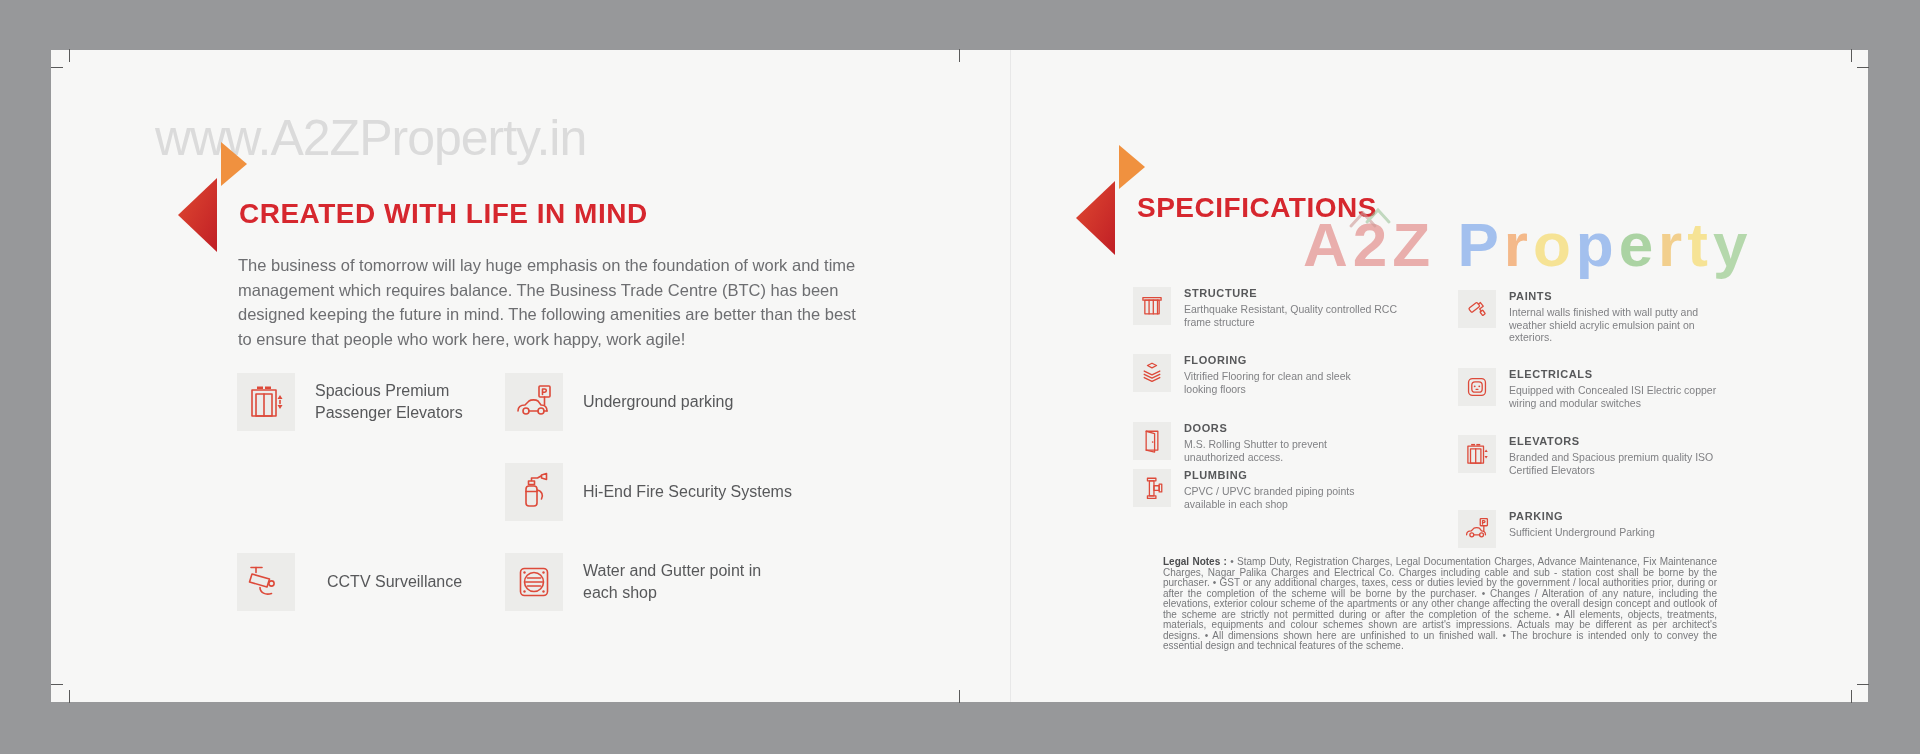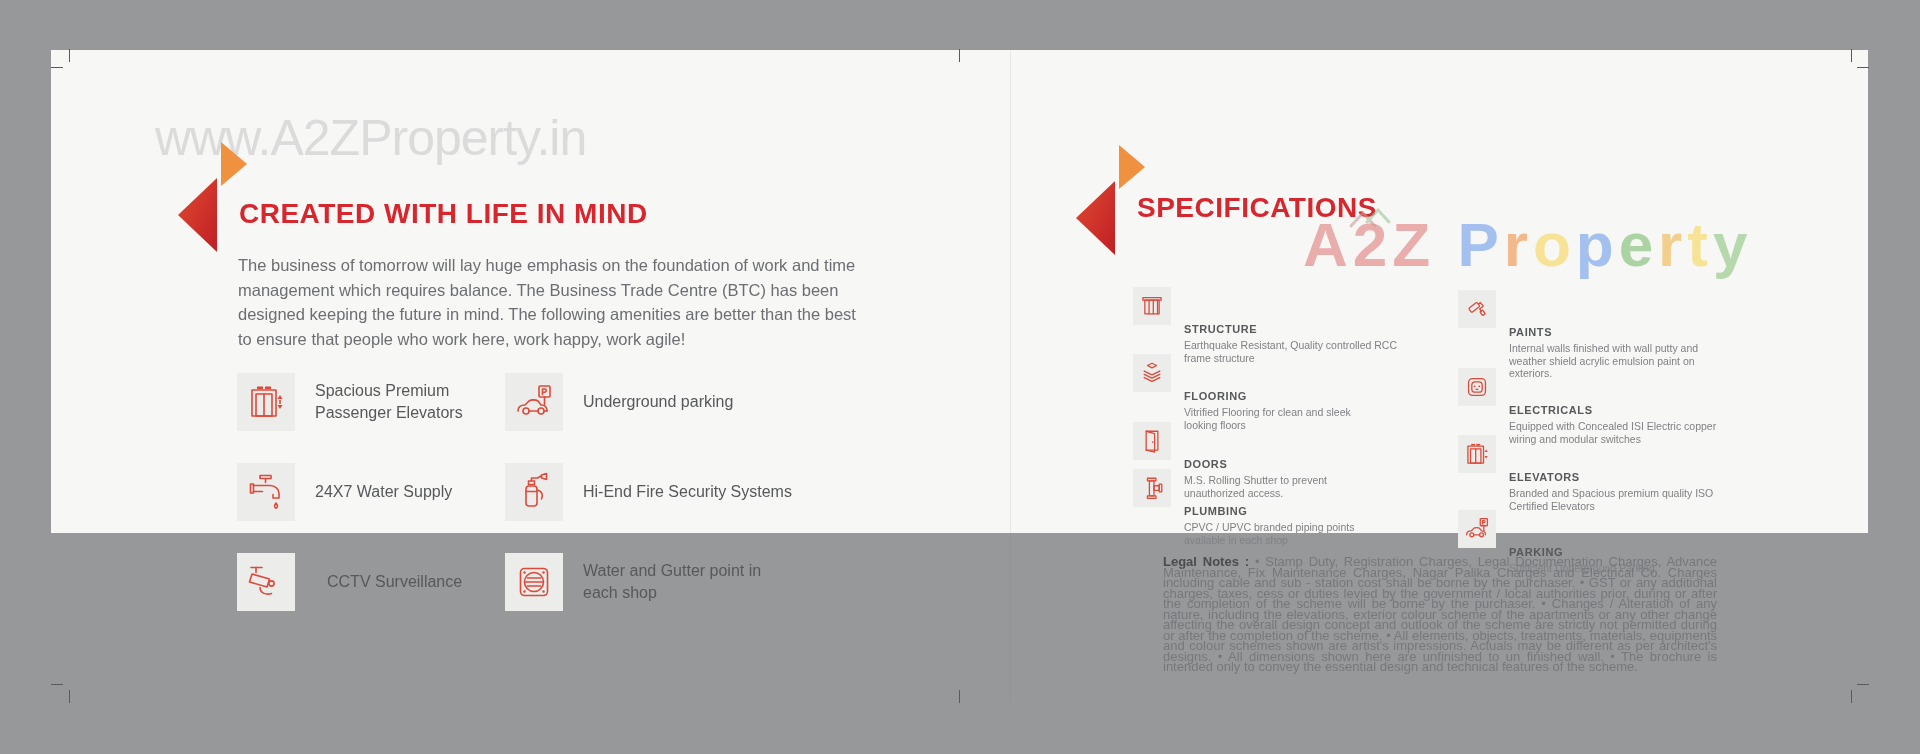--- a/index.html
+++ b/index.html
@@ -4,21 +4,21 @@
 <style>
   * { margin:0; padding:0; box-sizing:border-box; }
   html,body { width:1920px; height:754px; }
   body {
     background:#97989a;
     font-family:"Liberation Sans", sans-serif;
     position:relative;
     overflow:hidden;
   }
   .sheet {
-    position:absolute; left:51px; top:50px; width:1817px; height:483px;
+    position:absolute; left:51px; top:50px; width:1817px; height:652px;
     background:#f7f7f6;
   }
   .fold { position:absolute; left:959px; top:0; width:1px; height:652px; background:rgba(110,110,110,0.10); }
   .crop { position:absolute; background:#5a5a5a; }
   .crop.v { width:1px; height:13px; }
   .crop.h { width:12px; height:1px; }
 
   .wm-left {
     position:absolute; left:104px; top:60px;
     font-size:50px; line-height:56px; color:#dbdbdb; letter-spacing:-1px; font-weight:400;
@@ -51,27 +51,26 @@
   .wm-house { position:absolute; left:44px; top:-12px; opacity:.6; }
 
   .spec { position:absolute; display:flex; align-items:flex-start; gap:13px; }
   .sbox {
     width:38px; height:38px; background:#ececea; flex:0 0 auto;
     display:flex; align-items:center; justify-content:center;
   }
   .spec .shead {
     font-size:11px; line-height:13px; font-weight:bold; color:#57585a; letter-spacing:0.6px;
     margin-bottom:3px;
-    margin-top:36px;
   }
   .spec .sdesc { font-size:10.5px; line-height:12.5px; color:#808184; }
 
   .legal {
     position:absolute; left:1112px; top:507px; width:554px;
-    font-size:13px; line-height:10.5px; color:#77787b; text-align:justify;
+    font-size:10px; line-height:10.5px; color:#77787b; text-align:justify;
   }
   .legal b { color:#4b4c4e; }
 
   svg.ic { stroke:#dd4a3a; fill:none; stroke-width:1.6; stroke-linecap:round; stroke-linejoin:round; }
   svg.ic .f { fill:#dd4a3a; stroke:none; }
   svg.ic.sm { stroke-width:2; }
 </style>
 </head>
 <body>
 
@@ -126,33 +125,20 @@
         <path d="M4 29 c0 -4 3 -6 7 -6 l4 -4 c2 -1.5 7 -1.5 9 0 l3 4 c4 0 6 2 6 6"></path>
         <circle cx="12" cy="29" r="3"></circle>
           <circle cx="27" cy="29" r="3"></circle>
         <line x1="15" y1="29" x2="24" y2="29"></line>
           <line x1="30" y1="29" x2="33" y2="29"></line>
       </svg>
     </div>
     <div class="label preline">Underground parking</div>
   </div>
 
-  <div class="amenity" style="left:186px;top:413px;">
-    <div class="ibox">
-      <svg class="ic" width="40" height="40" viewBox="0 0 40 40">
-        <rect x="14" y="3.5" width="11" height="3"></rect>
-        <line x1="19.5" y1="6.5" x2="19.5" y2="10.5"></line>
-        <rect x="4.5" y="12" width="3" height="9"></rect>
-        <path d="M7.5 13.5 h16.5 c5 0 9 3.5 9 8 v4.5 h-6 v-3.5"></path>
-        <path d="M7.5 19.5 h9"></path>
-        <path d="M30 31 c1.9 2.7 1.9 4.4 0 5.2 c-1.9 -0.8 -1.9 -2.5 0 -5.2 z"></path>
-      </svg>
-    </div>
-    <div class="label preline">24X7 Water Supply</div>
-  </div>
 
   <div class="amenity" style="left:454px;top:413px;">
     <div class="ibox">
       <svg class="ic" width="40" height="40" viewBox="0 0 40 40">
         <rect x="12" y="14" width="11" height="20" rx="3"></rect>
         <rect x="14.5" y="9" width="6" height="3.5"></rect>
         <path d="M17.5 8.5 V6 h6 l3.5 -2"></path>
         <path d="M27.5 3 l5 -1.5 v6 l-5 -1.5 z"></path>
         <path d="M23 18 c5 1 6.5 5 4.5 9"></path>
         <line x1="12" y1="19.5" x2="23" y2="19.5"></line>

